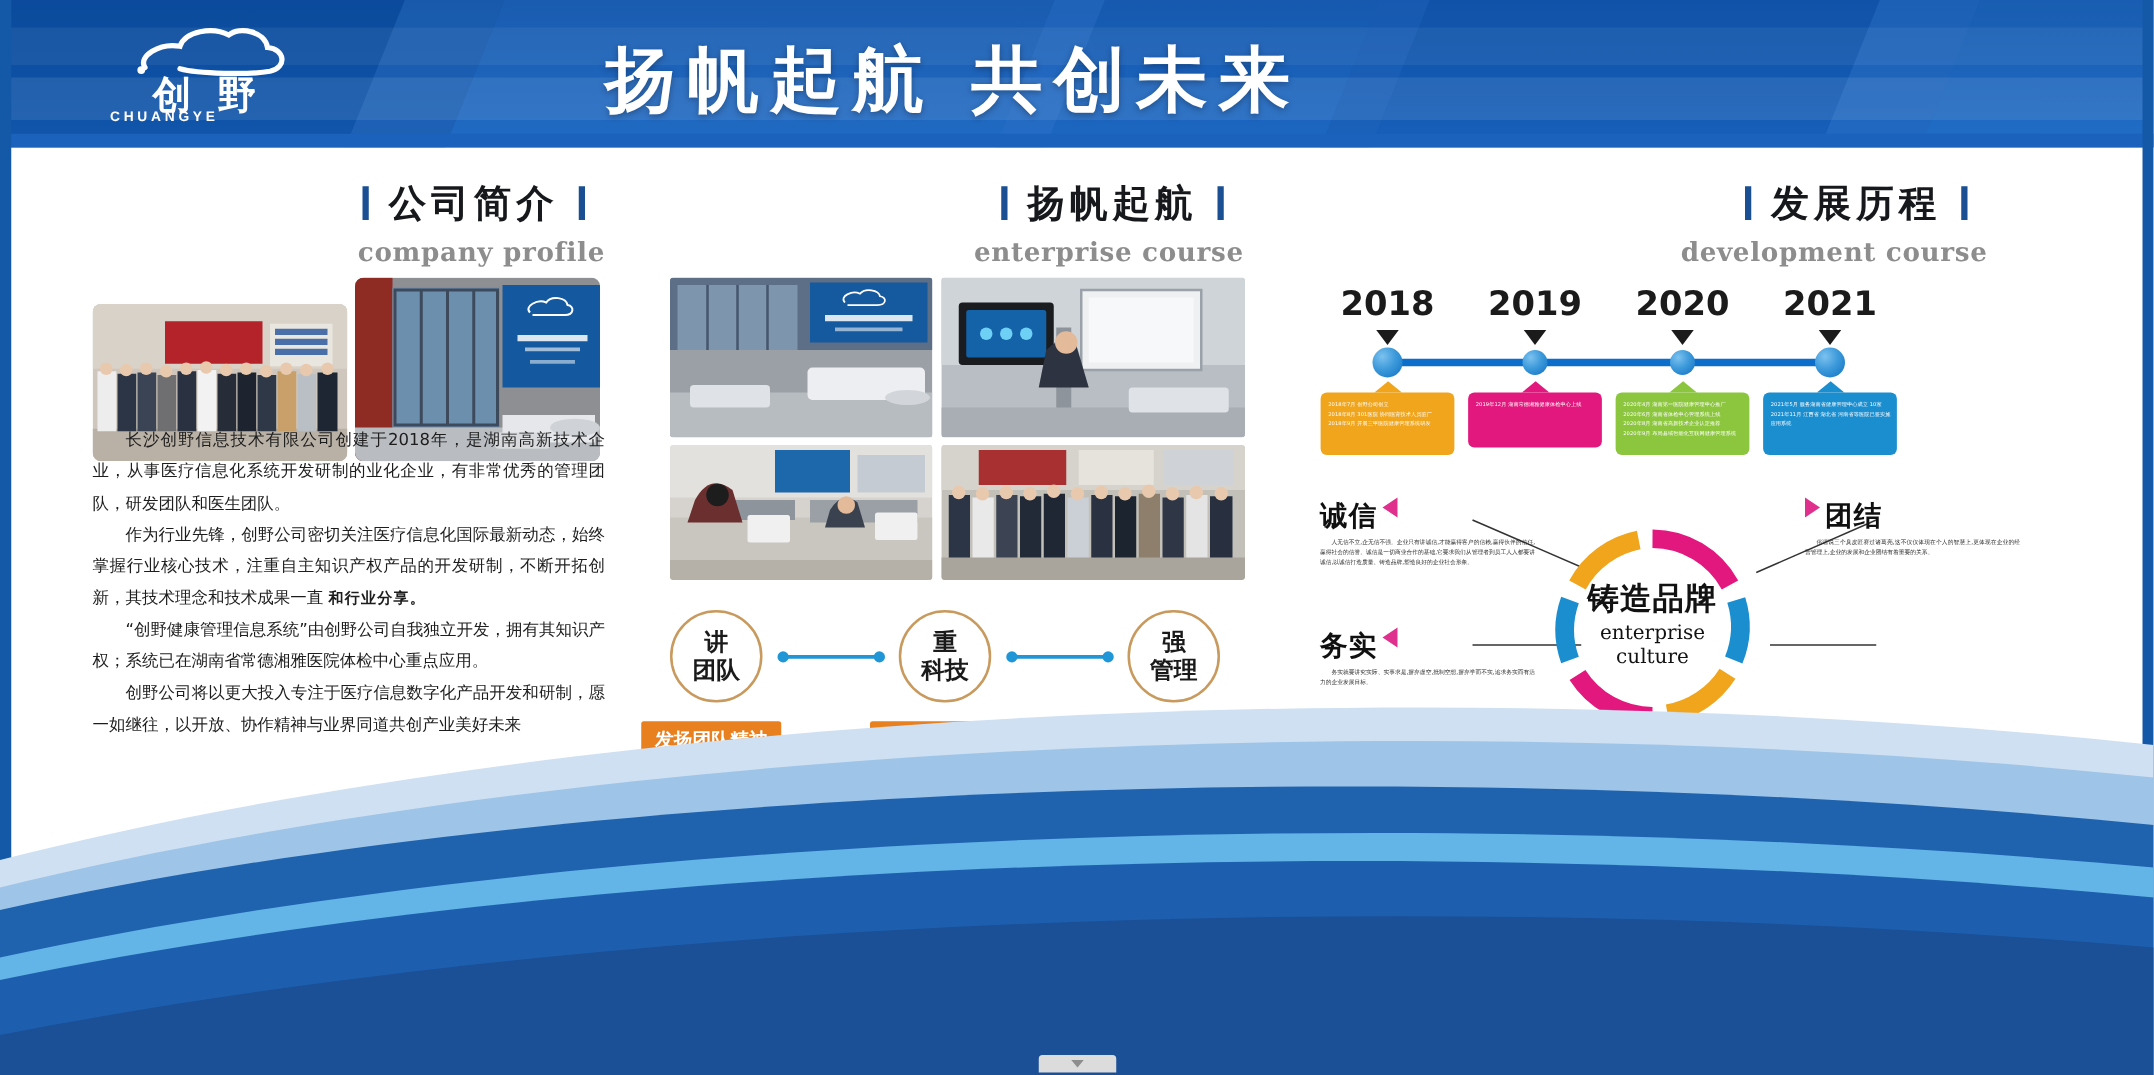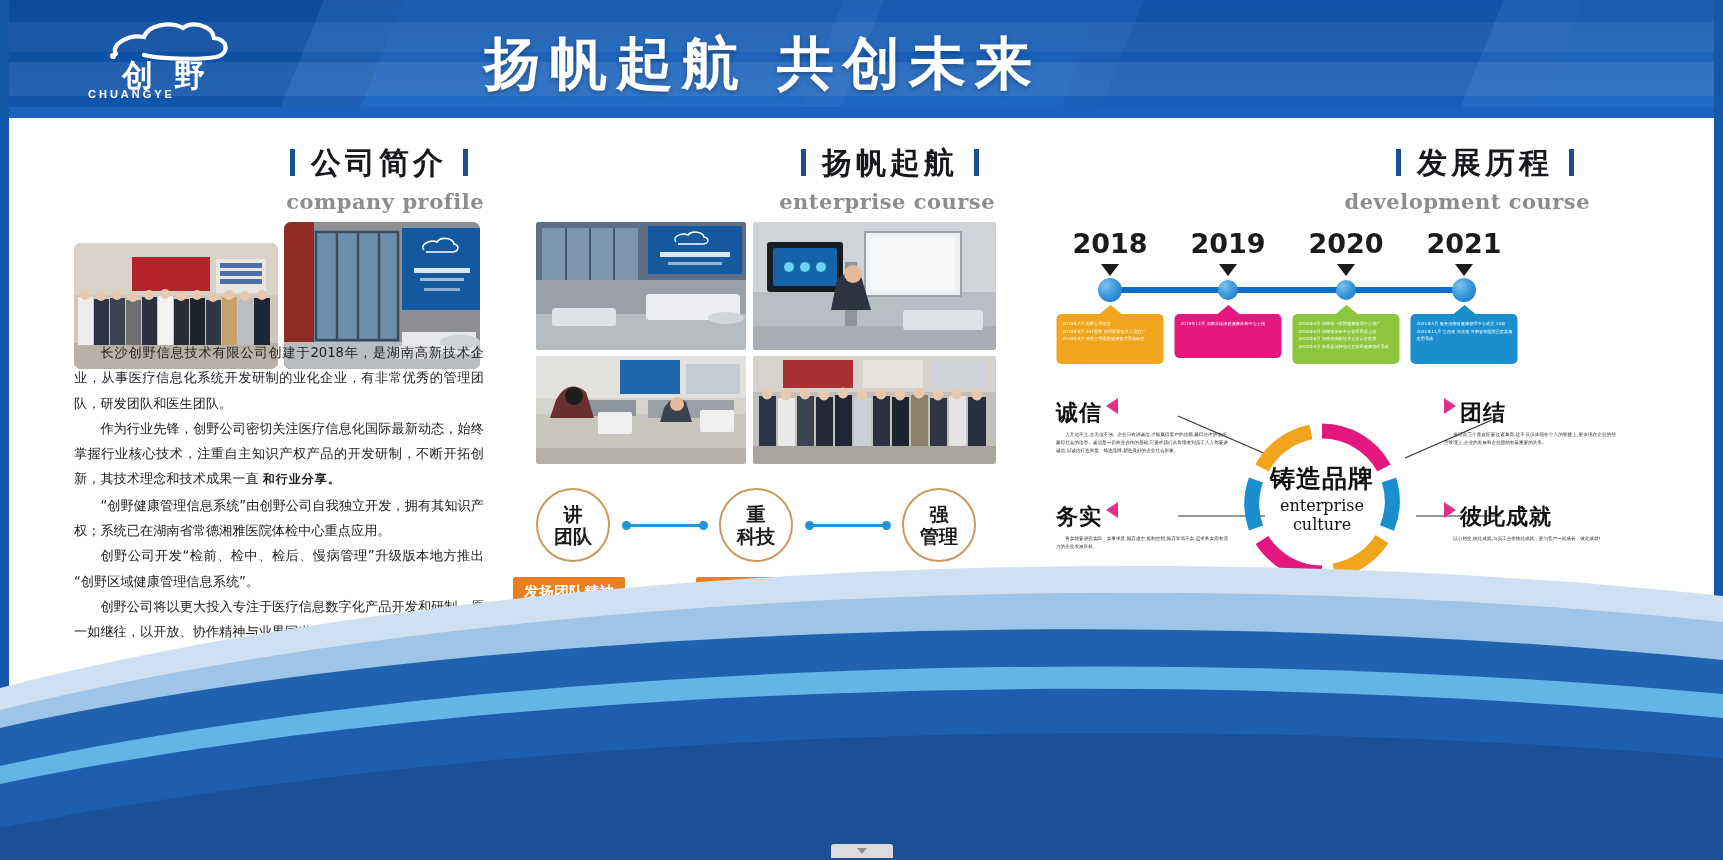--- a/index.html
+++ b/index.html
@@ -234,21 +234,20 @@
       <path d="M118 110 h74 v22 h-74z" fill="#e5e7ea"></path>
       <rect x="112" y="124" width="44" height="13" rx="3" fill="#d8dadd"></rect>
       <ellipse cx="176" cy="120" rx="20" ry="7" fill="#cfd2d6"></ellipse>
     </svg>
   </div>
 
   <div class="prof-text">
     <p>长沙创野信息技术有限公司创建于2018年，是湖南高新技术企业，从事医疗信息化系统开发研制的业化企业，有非常优秀的管理团队，研发团队和医生团队。</p>
     <p><span>作为行业先锋，创野公司密切关注医疗信息化国际最新动态，始终掌握行业核心技术，注重自主知识产权产品的开发研制，不断开拓创新，其技术理念和技术成果一直</span> <span class="hand">和行业分享。</span></p>
     <p>“创野健康管理信息系统”由创野公司自我独立开发，拥有其知识产权；系统已在湖南省常德湘雅医院体检中心重点应用。</p>
-    <p>创野公司开发“检前、检中、检后、慢病管理”升级版本地方推出“创野区域健康管理信息系统”。</p>
     <p>创野公司将以更大投入专注于医疗信息数字化产品开发和研制，愿一如继往，以开放、协作精神与业界同道共创产业美好未来</p>
   </div>
 
   <div class="photo" style="left:536px;top:222px;width:210px;height:128px;border-radius:3px;">
     <svg class="ph-inner" viewBox="0 0 210 128" preserveAspectRatio="none">
       <rect width="210" height="128" fill="#9aa0a6"></rect>
       <rect x="0" y="0" width="210" height="58" fill="#5c6f86"></rect>
       <rect x="6" y="6" width="96" height="52" fill="#7e95ae"></rect>
       <g stroke="#46566b" stroke-width="2" fill="none">
         <line x1="30" y1="6" x2="30" y2="58"></line>
@@ -467,27 +466,20 @@
     </div>
 
     <div class="q ta-l" style="left:-4px;top:106px;">
       <div class="q-head">
         <span class="q-title">务实</span>
         <span class="q-arrow left"></span>
       </div>
       <div class="q-body">务实就要讲究实际、实事求是,摒弃虚空,抵制空想,摒弃学而不实,追求务实而有活力的企业发展目标。</div>
     </div>
 
-    <div class="q ta-l" style="left:384px;top:106px;">
-      <div class="q-head">
-        <span class="q-arrow right"></span>
-        <span class="q-title">彼此成就</span>
-      </div>
-      <div class="q-body">以心相交,彼此成就,与员工合作彼此成就，更与客户一起成长，彼此成就!</div>
-    </div>
   </div>
 
   <svg class="waves" viewBox="0 0 1723 300" preserveAspectRatio="none">
     <path d="M0 128 C430 18,1100 -30,1723 36 L1723 300 L0 300Z" fill="#cfe0f2"></path>
     <path d="M0 150 C430 44,1100 -2,1723 62 L1723 300 L0 300Z" fill="#9ec4e8"></path>
     <path d="M0 168 C400 78,1080 36,1723 100 L1723 300 L0 300Z" fill="#1f62ad"></path>
     <path d="M0 206 C400 118,1060 74,1723 134 L1723 300 L0 300Z" fill="#63b5e8"></path>
     <path d="M0 224 C400 140,1060 96,1723 158 L1723 300 L0 300Z" fill="#1d5fae"></path>
     <path d="M0 268 C420 186,1060 142,1723 198 L1723 300 L0 300Z" fill="#1b4f96"></path>
   </svg>

